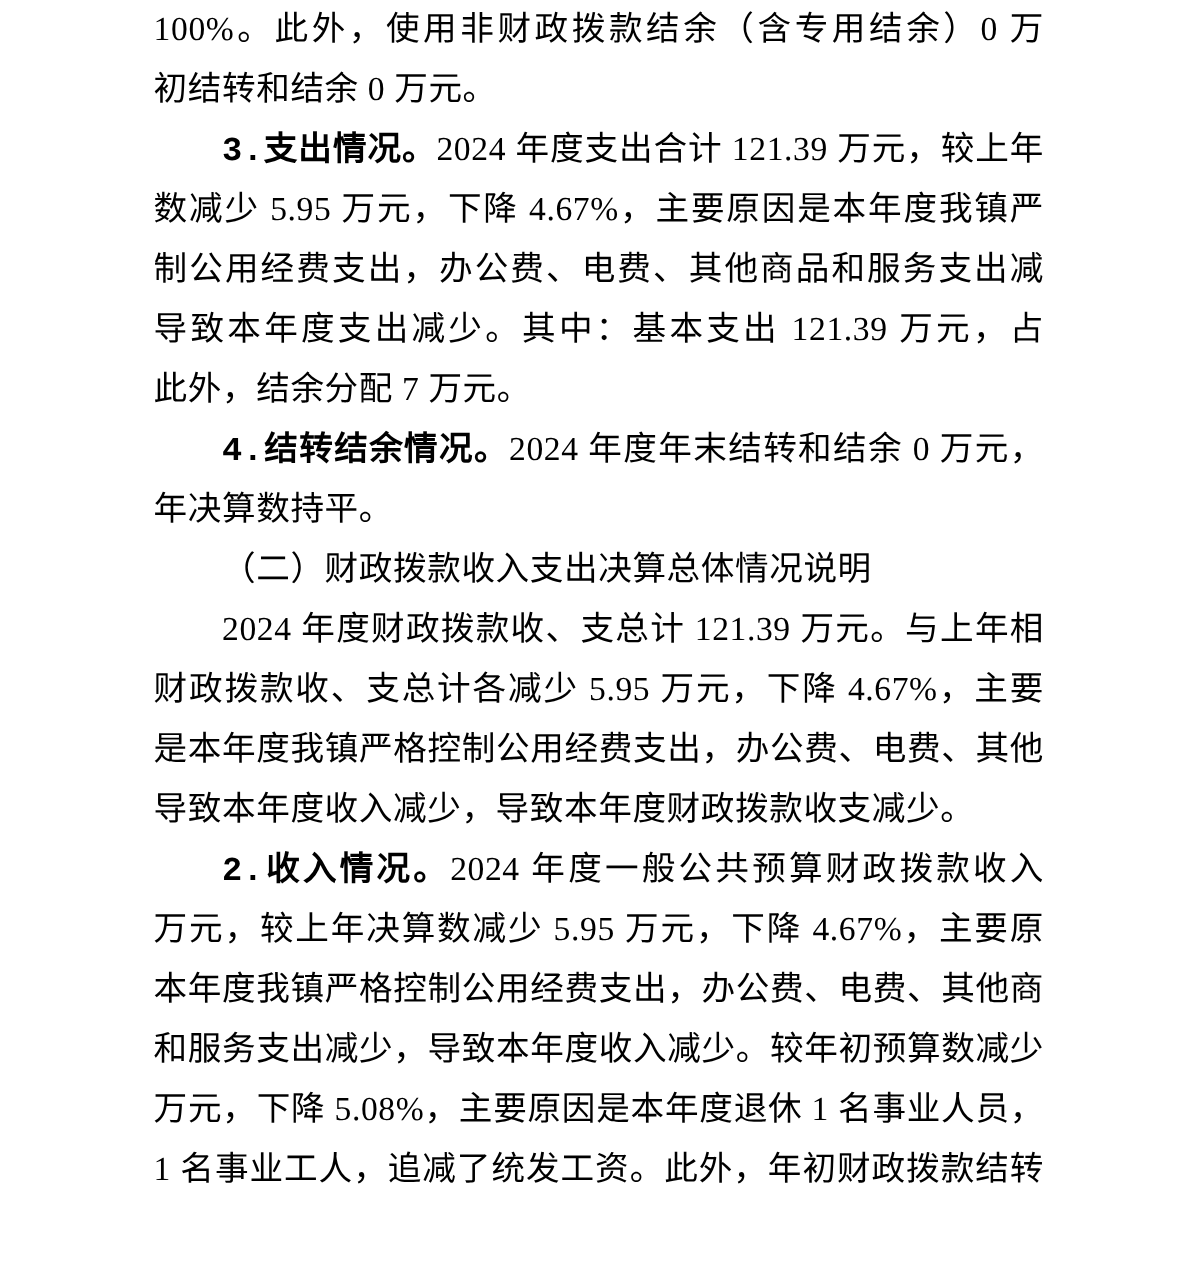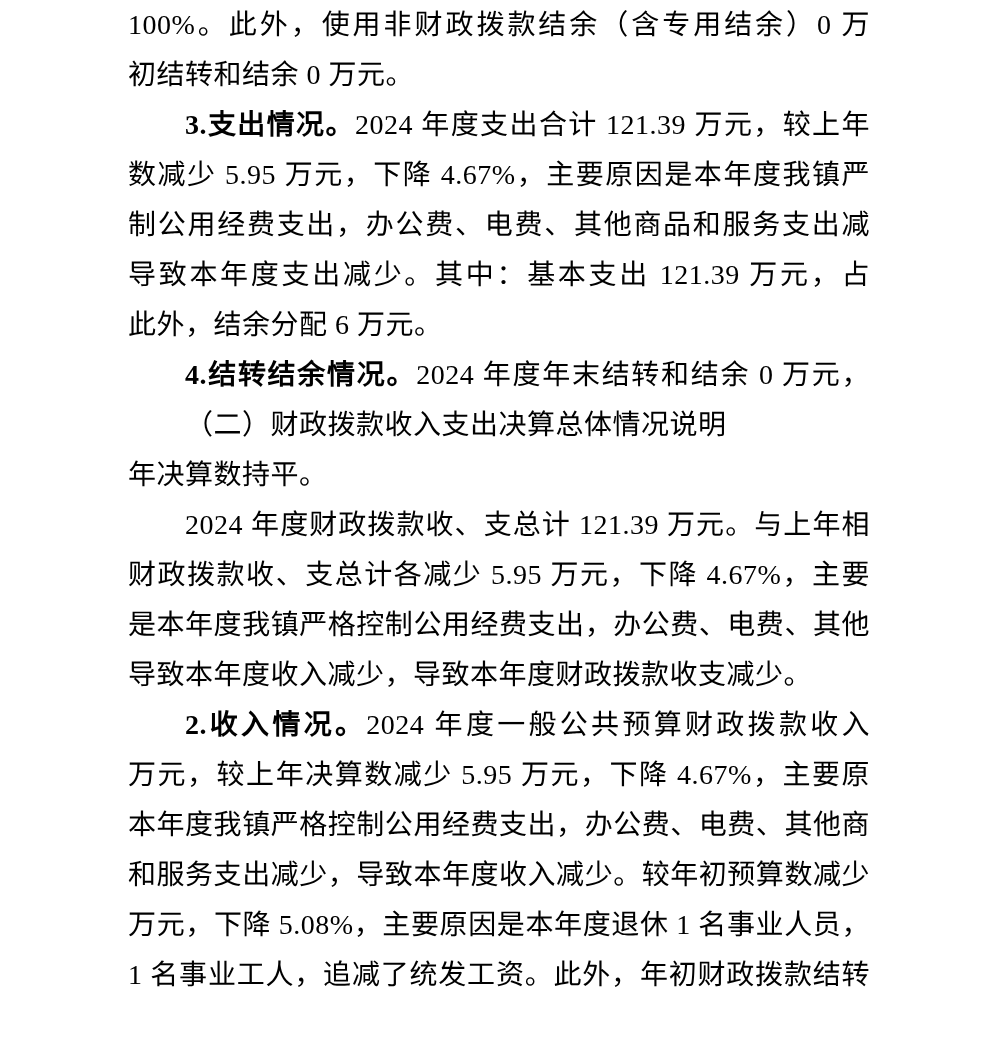--- a/index.html
+++ b/index.html
@@ -36,37 +36,38 @@
     text-align-last: left;
   }
   .line.indent {
     padding-left: 57px;
   }
   .seg {
     font-weight: 400;
   }
   .seg.bold {
     font-weight: 700;
+    font-family: Liberation Mono, monospace;
   }
 </style>
 </head>
 <body>
 
 <div class="page">
   <div class="doc-body" id="doc-body">
       <div class="line justify"><span class="seg">100%。此外，使用非财政拨款结余（含专用结余）0 万元，年</span></div>
       <div class="line left"><span class="seg">初结转和结余 0 万元。</span></div>
       <div class="line justify indent"><span class="seg bold">3.支出情况。</span><span class="seg">2024 年度支出合计 121.39 万元，较上年决算</span></div>
       <div class="line justify"><span class="seg">数减少 5.95 万元，下降 4.67%，主要原因是本年度我镇严格控</span></div>
       <div class="line justify"><span class="seg">制公用经费支出，办公费、电费、其他商品和服务支出减少，</span></div>
       <div class="line justify"><span class="seg">导致本年度支出减少。其中：基本支出 121.39 万元，占 100%。</span></div>
-      <div class="line left"><span class="seg">此外，结余分配 6 万元。</span></div>
+      <div class="line left"><span class="seg">此外，结余分配 7 万元。</span></div>
       <div class="line justify indent"><span class="seg bold">4.结转结余情况。</span><span class="seg">2024 年度年末结转和结余 0 万元，与上</span></div>
+      <div class="line left"><span class="seg">年决算数持平。</span></div>
       <div class="line left indent"><span class="seg">（二）财政拨款收入支出决算总体情况说明</span></div>
-      <div class="line left"><span class="seg">年决算数持平。</span></div>
       <div class="line justify indent"><span class="seg">2024 年度财政拨款收、支总计 121.39 万元。与上年相比，</span></div>
       <div class="line justify"><span class="seg">财政拨款收、支总计各减少 5.95 万元，下降 4.67%，主要原因</span></div>
       <div class="line justify"><span class="seg">是本年度我镇严格控制公用经费支出，办公费、电费、其他商</span></div>
       <div class="line left"><span class="seg">导致本年度收入减少，导致本年度财政拨款收支减少。</span></div>
       <div class="line justify indent"><span class="seg bold">2.收入情况。</span><span class="seg">2024 年度一般公共预算财政拨款收入 121.39</span></div>
       <div class="line justify"><span class="seg">万元，较上年决算数减少 5.95 万元，下降 4.67%，主要原因是</span></div>
       <div class="line justify"><span class="seg">本年度我镇严格控制公用经费支出，办公费、电费、其他商品</span></div>
       <div class="line justify"><span class="seg">和服务支出减少，导致本年度收入减少。较年初预算数减少 6.5</span></div>
       <div class="line justify"><span class="seg">万元，下降 5.08%，主要原因是本年度退休 1 名事业人员，新进</span></div>
       <div class="line justify"><span class="seg">1 名事业工人，追减了统发工资。此外，年初财政拨款结转和结</span></div>

